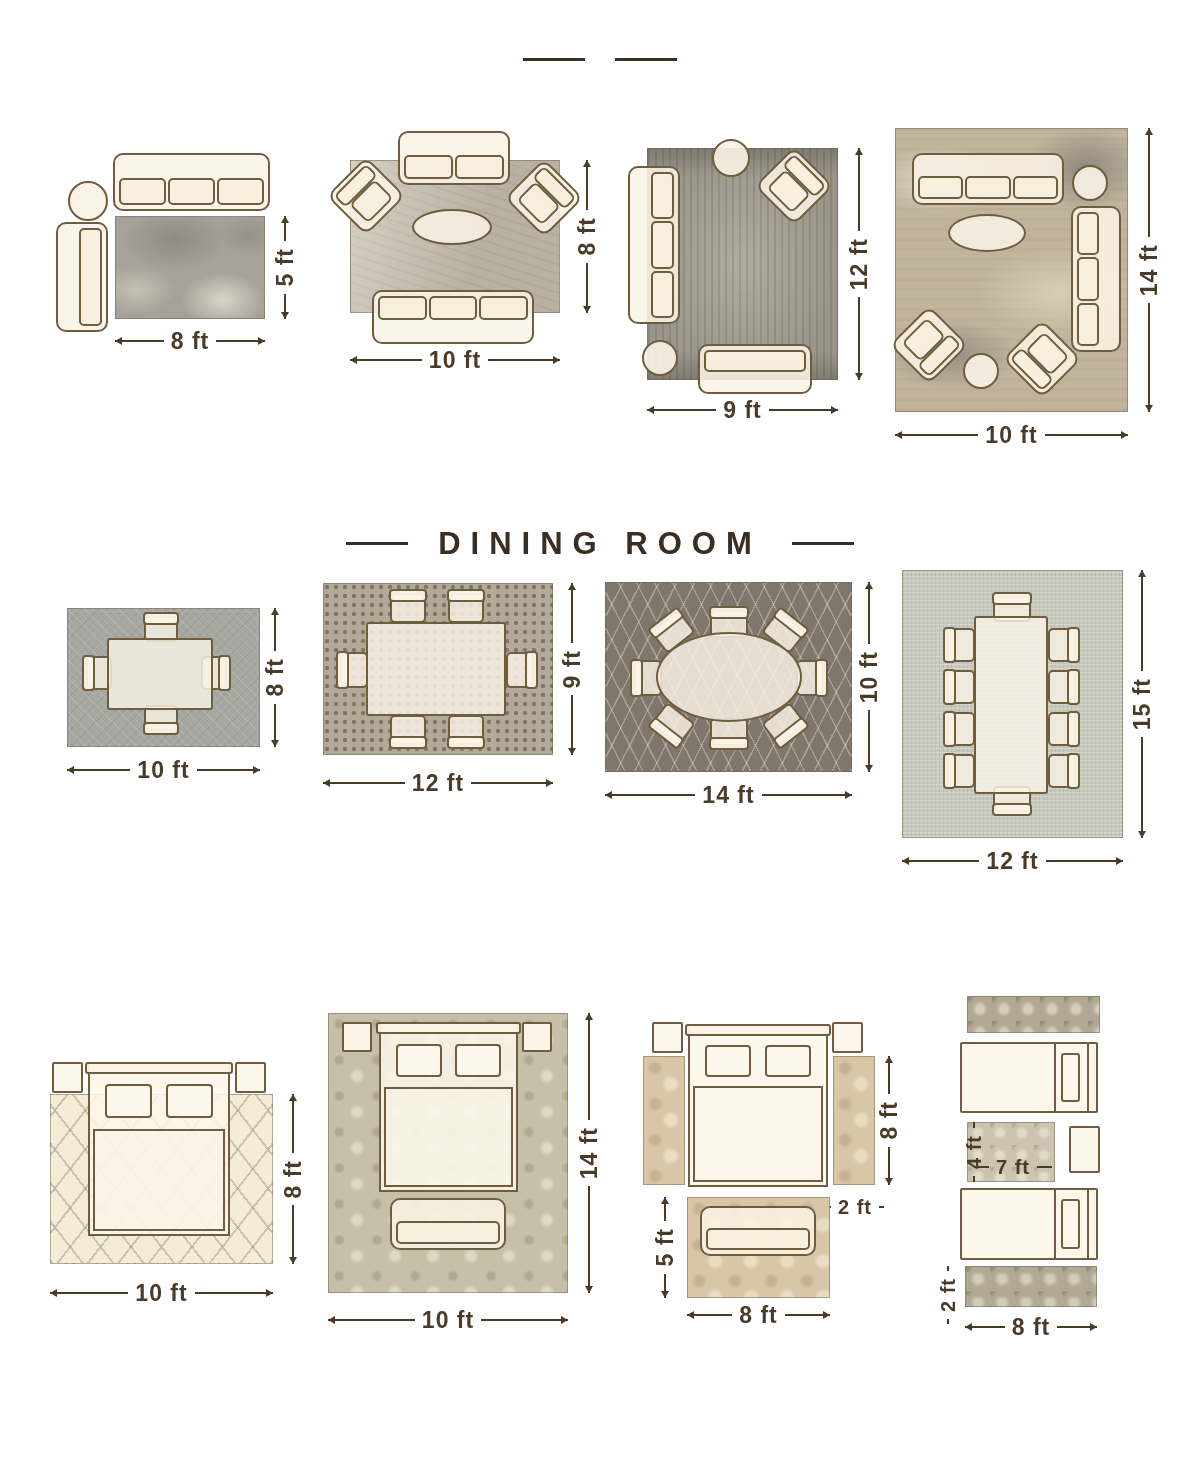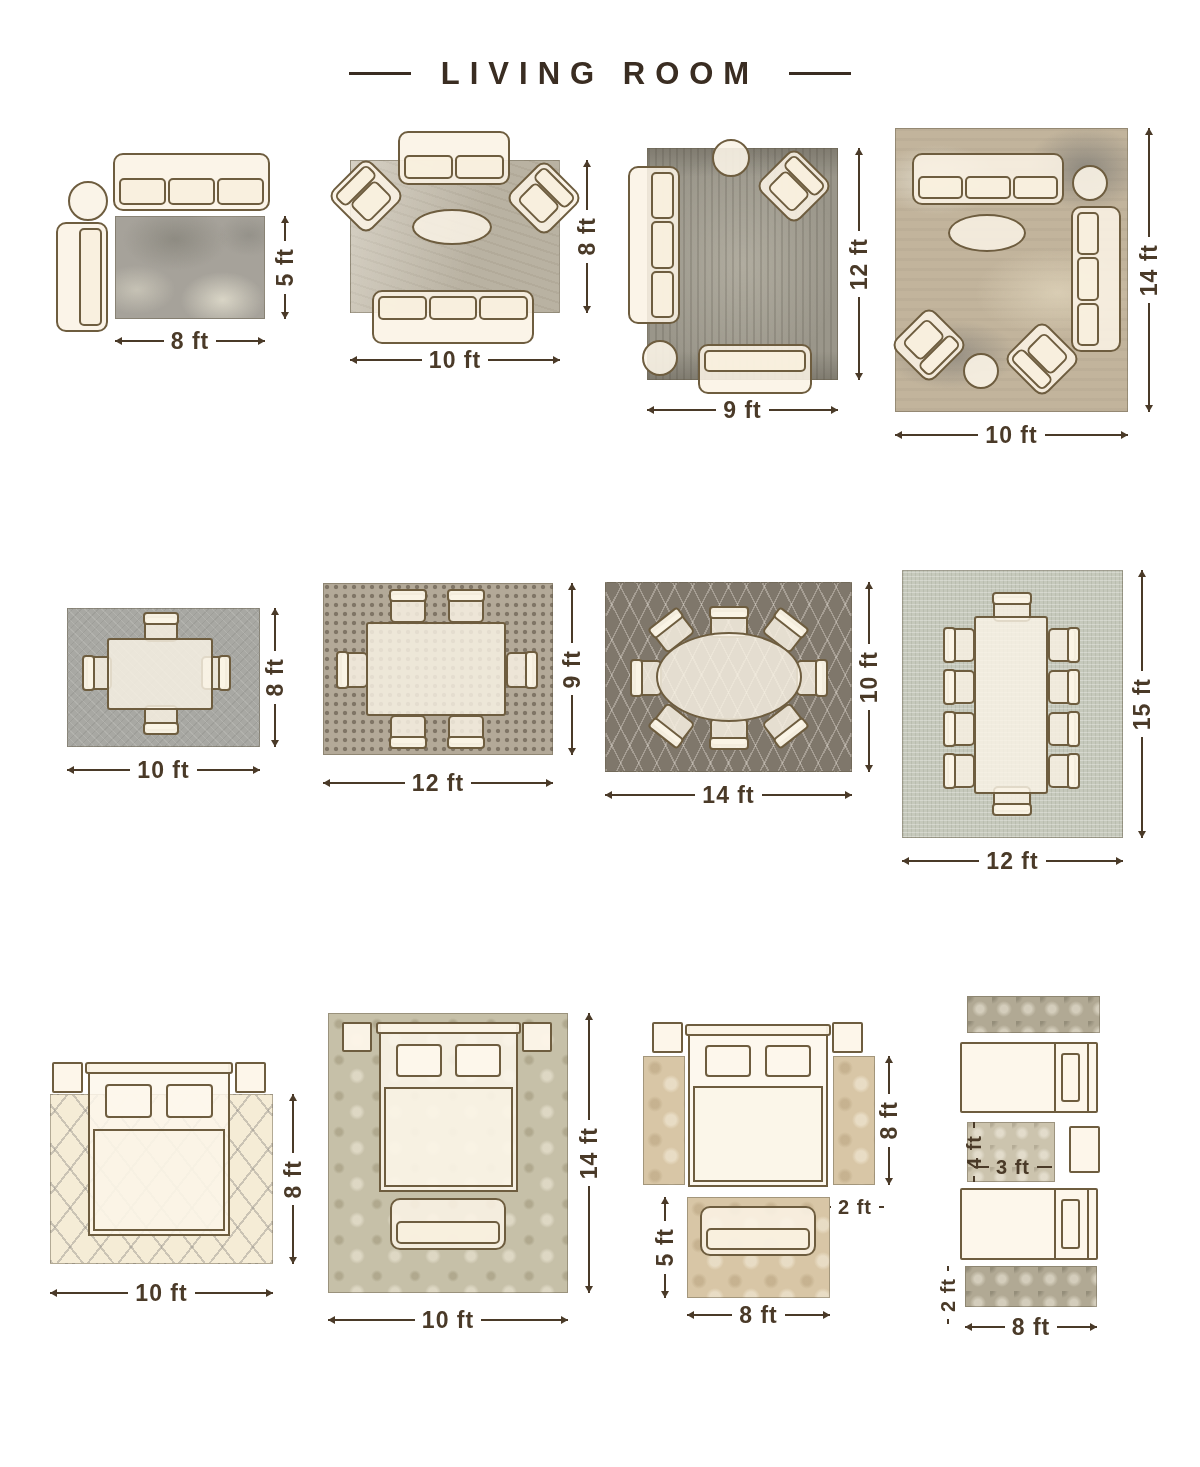--- a/index.html
+++ b/index.html
@@ -123,21 +123,20 @@
   .dv .dt{writing-mode:vertical-rl;transform:rotate(180deg);}
   .small .dt{font-size:20px;}
 </style>
 </head>
 <body>
 
 <div class="canvas">
 
   <div class="stitle" style="top:58px">
     <i class="bar"></i>
-    <h2>LIVING ROOM</h2>
     <i class="bar"></i>
   </div>
 
   <div class="rug rug-l1" style="left:115px;top:216px;width:150px;height:103px"></div>
   <div class="sofa fd" style="left:113px;top:153px;width:157px;height:58px">
     <i class="c"></i>
       <i class="c"></i>
       <i class="c"></i>
   </div>
   <div class="rtable" style="left:68px;top:181px;width:40px;height:40px"></div>
@@ -222,20 +221,25 @@
     <i class="ln al"></i>
       <span class="dt">10 ft</span>
       <i class="ln ar"></i>
   </div>
   <div class="dim dv" style="left:1132px;top:128px;height:284px">
     <i class="ln at"></i>
       <span class="dt">14 ft</span>
       <i class="ln ab"></i>
   </div>
 
+  <div class="stitle" style="top:528px">
+    <i class="bar"></i>
+    <h2>DINING ROOM</h2>
+    <i class="bar"></i>
+  </div>
 
   <div class="rug rug-d1" style="left:67px;top:608px;width:193px;height:139px"></div>
   <div class="dc dc-up" style="left:144px;top:616px;width:34px;height:26px"></div>
   <div class="dc dc-down" style="left:144px;top:705px;width:34px;height:26px"></div>
   <div class="dc dc-left" style="left:86px;top:656px;width:26px;height:34px"></div>
   <div class="dc dc-right" style="left:201px;top:656px;width:26px;height:34px"></div>
   <div class="dtable" style="left:107px;top:638px;width:106px;height:72px"></div>
   <div class="dim dh" style="left:67px;top:755px;width:193px">
     <i class="ln al"></i>
       <span class="dt">10 ft</span>
@@ -396,21 +400,21 @@
     <i class="thb"></i>
   </div>
   <div class="rug rug-b4m" style="left:967px;top:1122px;width:88px;height:60px"></div>
   <div class="dim dv small" style="left:958px;top:1122px;height:60px;width:32px">
     <i class="ln"></i>
       <span class="dt">4 ft</span>
       <i class="ln"></i>
   </div>
   <div class="dim dh small" style="left:974px;top:1152px;width:78px">
     <i class="ln"></i>
-      <span class="dt">3 ft</span>
+      <span class="dt">7 ft</span>
       <i class="ln"></i>
   </div>
   <div class="nstand" style="left:1069px;top:1126px;width:31px;height:47px"></div>
   <div class="tbed" style="left:960px;top:1188px;width:138px;height:72px">
     <i class="tdiv"></i>
     <i class="tpl"></i>
     <i class="thb"></i>
   </div>
   <div class="rug rug-b4" style="left:965px;top:1266px;width:132px;height:41px"></div>
   <div class="dim dv small" style="left:932px;top:1266px;height:41px;width:32px">

